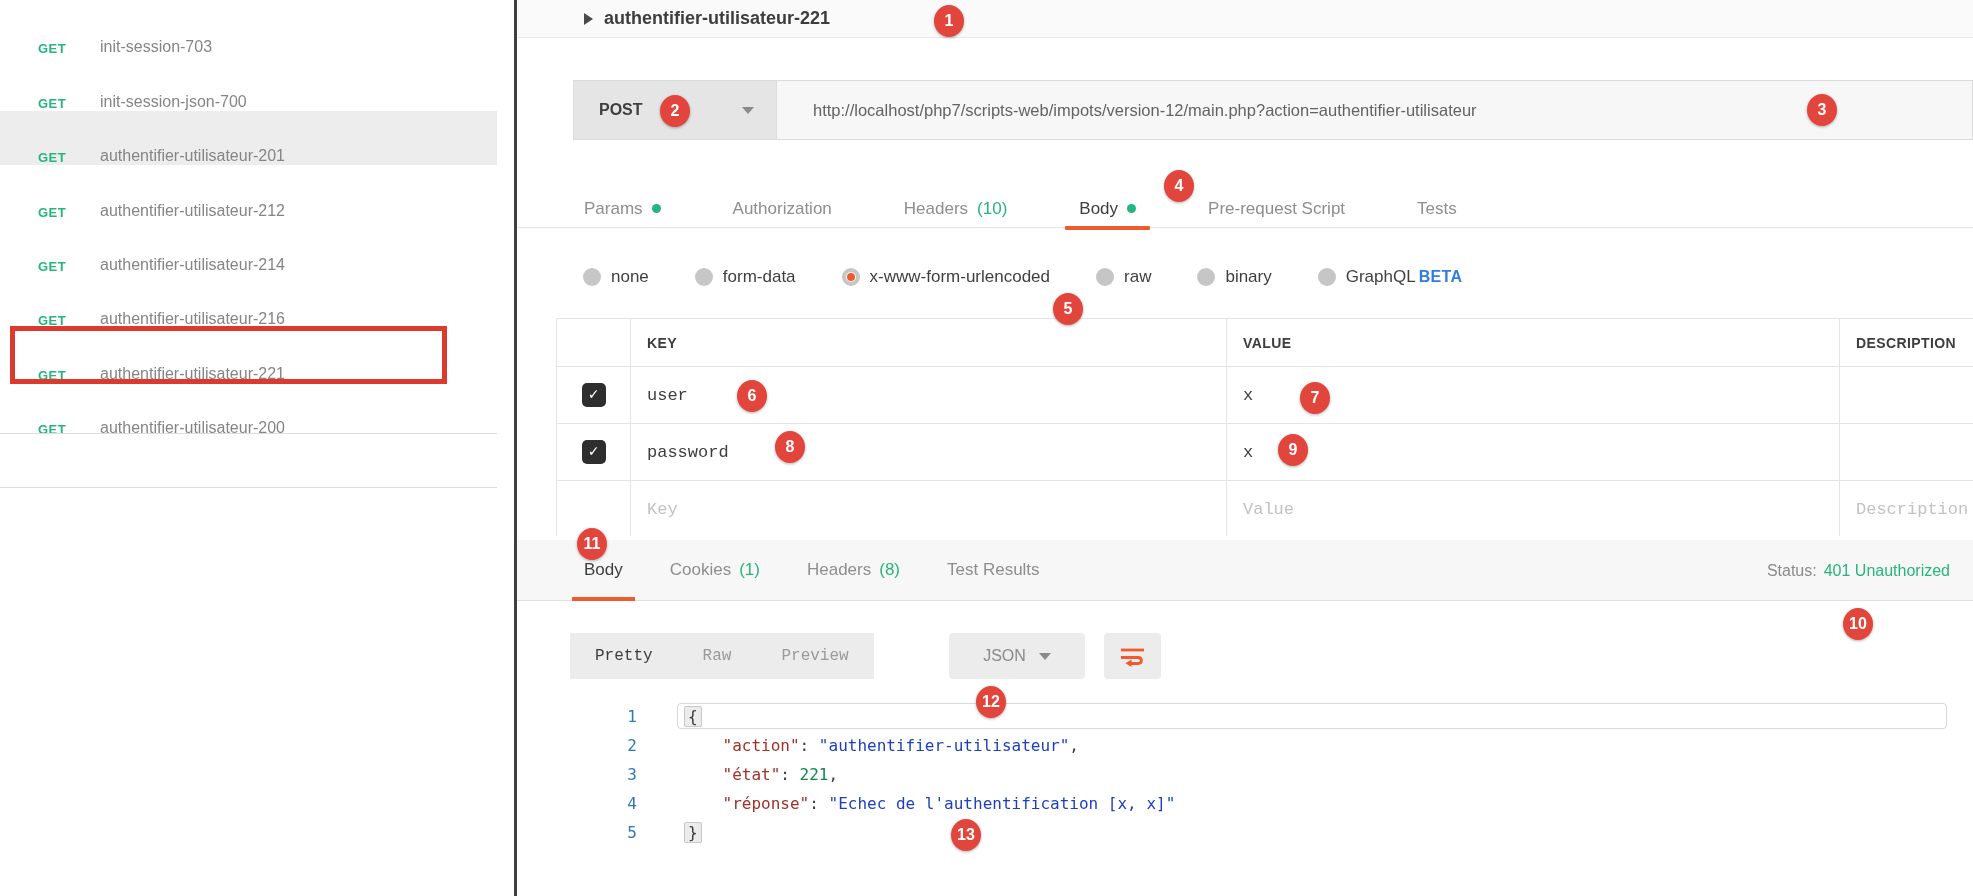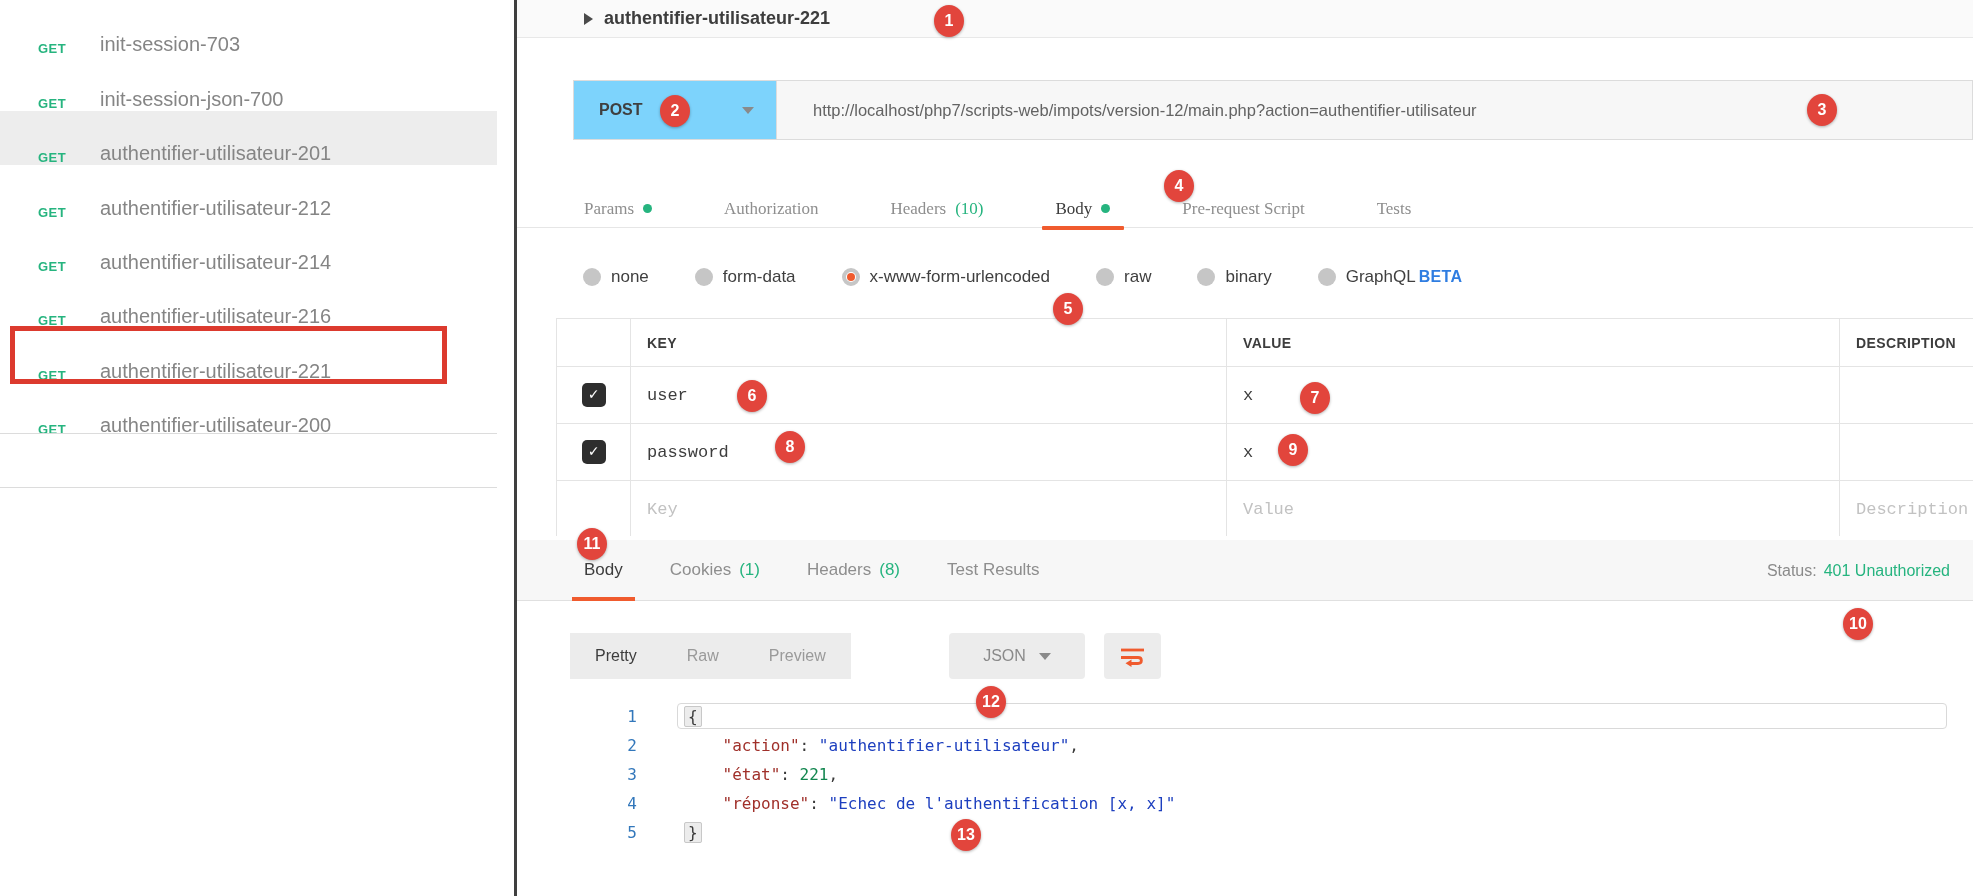--- a/index.html
+++ b/index.html
@@ -8,48 +8,48 @@
     width:1973px; height:896px; position:relative; overflow:hidden;
     background:#ffffff; font-family:"Liberation Sans", sans-serif; color:#3d3d3d;
   }
 
   
   .sidebar { position:absolute; left:0; top:0; width:514px; height:896px; background:#fff; }
   .sd-list { position:absolute; left:0; top:2px; width:497px; }
   .sd-item { height:54.4px; display:flex; align-items:flex-end; padding-left:38px; cursor:pointer; }
   .sd-item.hl { background:#ededed; }
   .sd-method { width:62px; font-size:13px; font-weight:bold; letter-spacing:.5px; color:#26b47f; }
-  .sd-label { font-size:20px; color:#858585; }
+  .sd-label { font-size:16px; color:#858585; }
   .sd-selectbox { position:absolute; left:10px; top:326px; width:437px; height:58px;
     border:5px solid #dc3a2e; z-index:5; pointer-events:none; }
   .sd-divider { position:absolute; left:0; width:497px; height:1px; background:#dcdcdc; }
   .splitter { position:absolute; left:514px; top:0; width:3px; height:896px; background:#3f3f3f; }
 
   
   .main { position:absolute; left:517px; top:0; width:1456px; height:896px; background:#fff; }
 
   .req-header { position:absolute; left:0; top:0; right:0; height:38px; background:#fafafa;
     border-bottom:1px solid #e8e8e8; display:flex; align-items:center; padding-left:67px; }
   .tri-right { width:0; height:0; border-left:9px solid #4a4a4a; border-top:6px solid transparent;
     border-bottom:6px solid transparent; margin-right:11px; }
   .req-title { font-size:18px; font-weight:bold; color:#3d3d3d; }
 
   .url-row { position:absolute; left:0; top:80px; right:0; height:60px; }
-  .method-select { position:absolute; left:56px; top:0; width:204px; height:60px; background:#7dd3fc;
+  .method-select { position:absolute; left:56px; top:0; width:204px; height:60px; background:#e5e5e5;
     border:1px solid #dcdcdc; display:flex; align-items:center; cursor:pointer; }
   .method-label { padding-left:25px; font-size:16px; font-weight:bold; color:#3f3f3f; }
   .caret-down { width:0; height:0; border-left:6px solid transparent; border-right:6px solid transparent;
     border-top:7px solid #8a8a8a; }
   .method-select .caret-down { margin-left:auto; margin-right:22px; }
   .url-input { position:absolute; left:259px; top:0; right:0; height:60px; background:#f7f7f7;
     border:1px solid #dcdcdc; line-height:58px; padding-left:36px; font-size:16.5px; color:#636363;
     white-space:nowrap; overflow:hidden; }
 
   .tabs-row { position:absolute; left:0; top:190px; right:0; height:38px; border-bottom:1px solid #e6e6e6;
-    display:flex; align-items:center; padding-left:67px;font-family:Liberation Serif, serif; }
+    display:flex; align-items:center; padding-left:67px; }
   .tab { position:relative; height:38px; display:flex; align-items:center; gap:9px;
     font-size:17px; color:#8e8e8e; margin-right:72px; cursor:pointer; }
   .tab.active { color:#3d3d3d; }
   .tab.active::after { content:""; position:absolute; left:-14px; right:-14px; bottom:-2px; height:4px;
     background:#f05b2e; border-radius:1px; }
   .dot { width:9px; height:9px; border-radius:50%; background:#26b47f; }
   .badge-green { color:#26b47f; }
 
   .modes-row { position:absolute; left:0; top:257px; right:0; height:40px; display:flex;
     align-items:center; padding-left:66px; }
@@ -85,21 +85,21 @@
     color:#8e8e8e; margin-right:47px; cursor:pointer; }
   .rtab.active { color:#3d3d3d; }
   .rtab.active::after { content:""; position:absolute; left:-12px; right:-12px; bottom:0; height:4px;
     background:#f05b2e; }
   .resp-status { position:absolute; right:23px; top:0; height:61px; display:flex; align-items:center; gap:7px; }
   .status-label { font-size:16px; color:#8a8a8a; }
   .status-value { font-size:16px; color:#26b47f; }
 
   .resp-toolbar { position:absolute; left:0; top:633px; right:0; height:46px; }
   .seg { position:absolute; left:53px; top:0; height:46px; background:#ececec; border-radius:0;
-    display:flex; align-items:center; }
+    display:flex; align-items:center;font-family:Liberation Mono, monospace; }
   .seg-btn { padding:0 25px; font-size:16px; color:#9a9a9a; line-height:46px; cursor:pointer; }
   .seg-btn.active { color:#3d3d3d; }
   .json-btn { position:absolute; left:432px; top:0; width:136px; height:46px; background:#ececec;
     border-radius:4px; display:flex; align-items:center; justify-content:center; gap:13px;
     font-size:16px; color:#8a8a8a; cursor:pointer; }
   .wrap-btn { position:absolute; left:587px; top:0; width:57px; height:46px; background:#ececec;
     border-radius:4px; display:flex; align-items:center; justify-content:center; cursor:pointer; }
 
   .code-area { position:absolute; left:0; top:702px; right:0; bottom:0; background:#fff; }
   .code-line { position:relative; height:29px; display:flex; font-family:"DejaVu Sans Mono", monospace;

